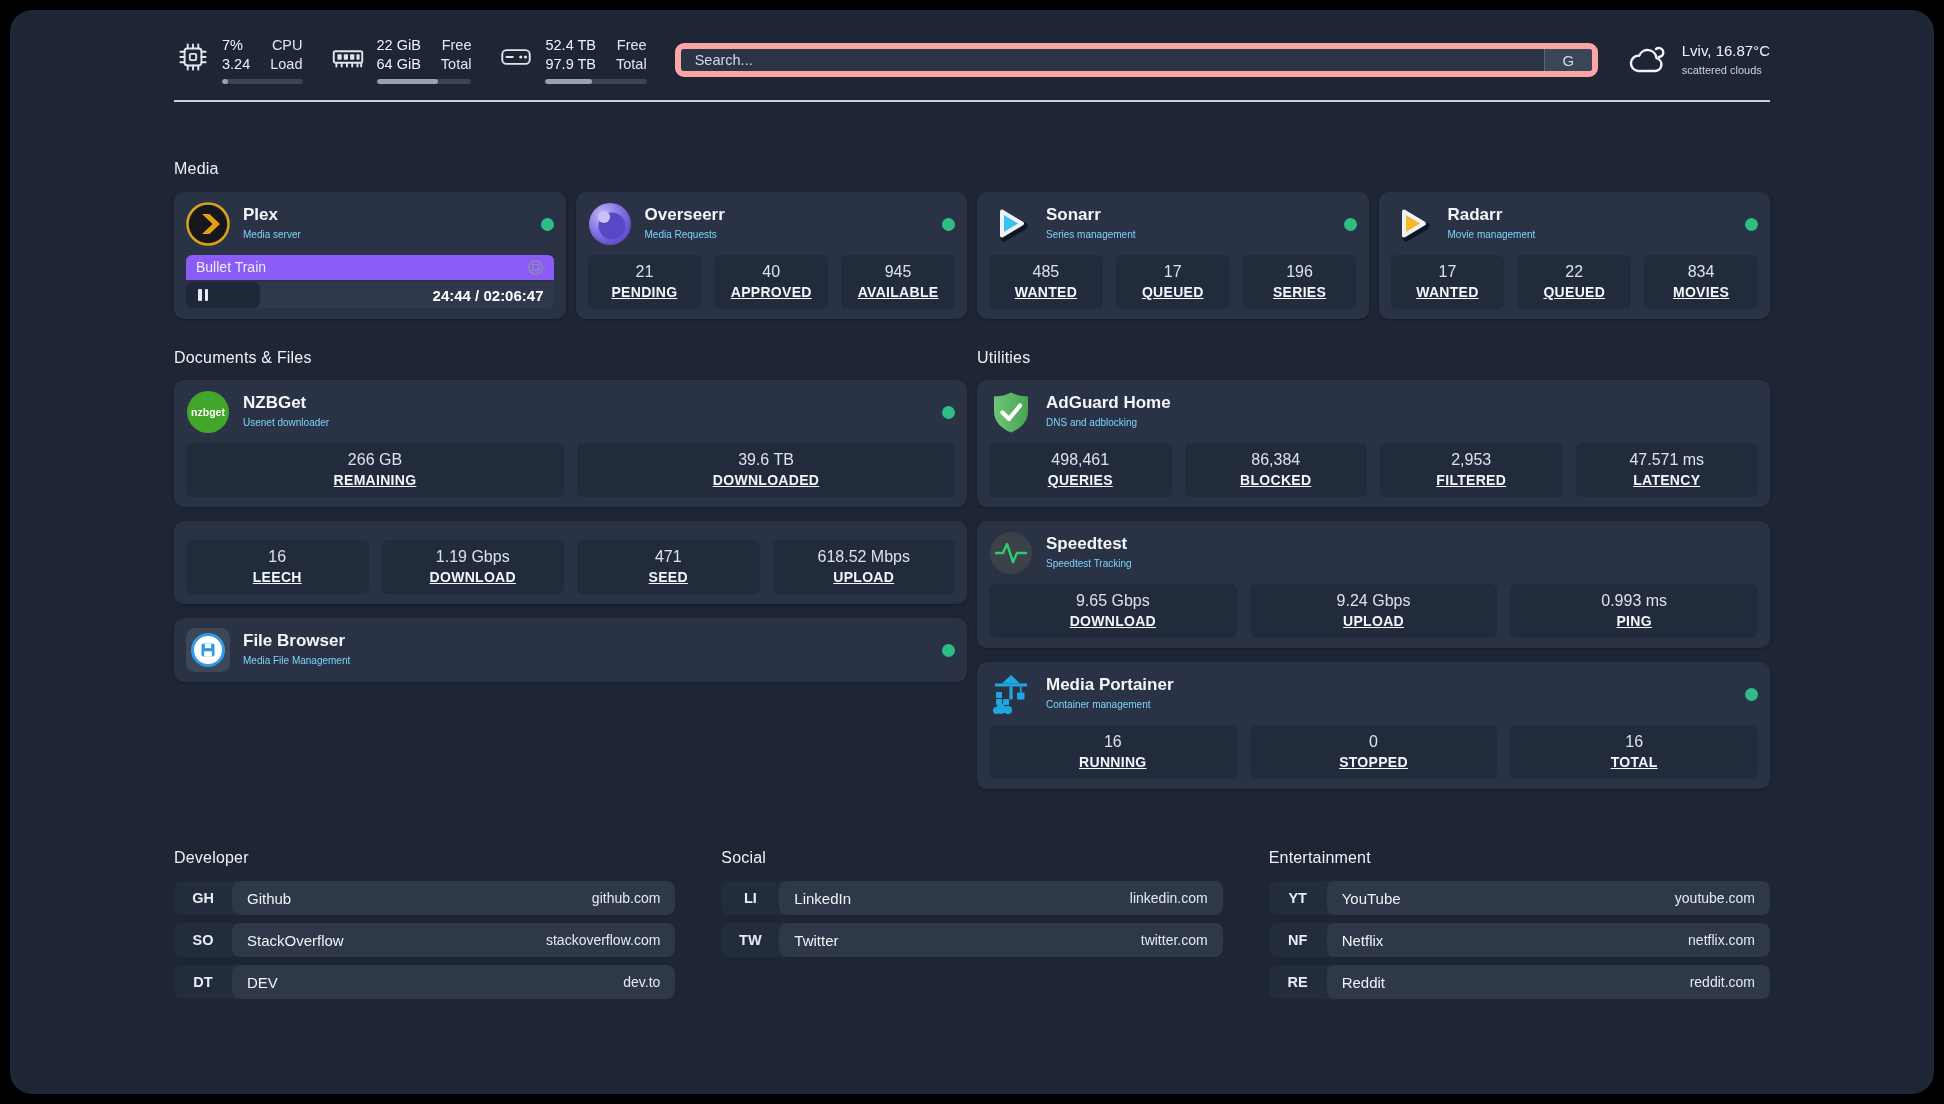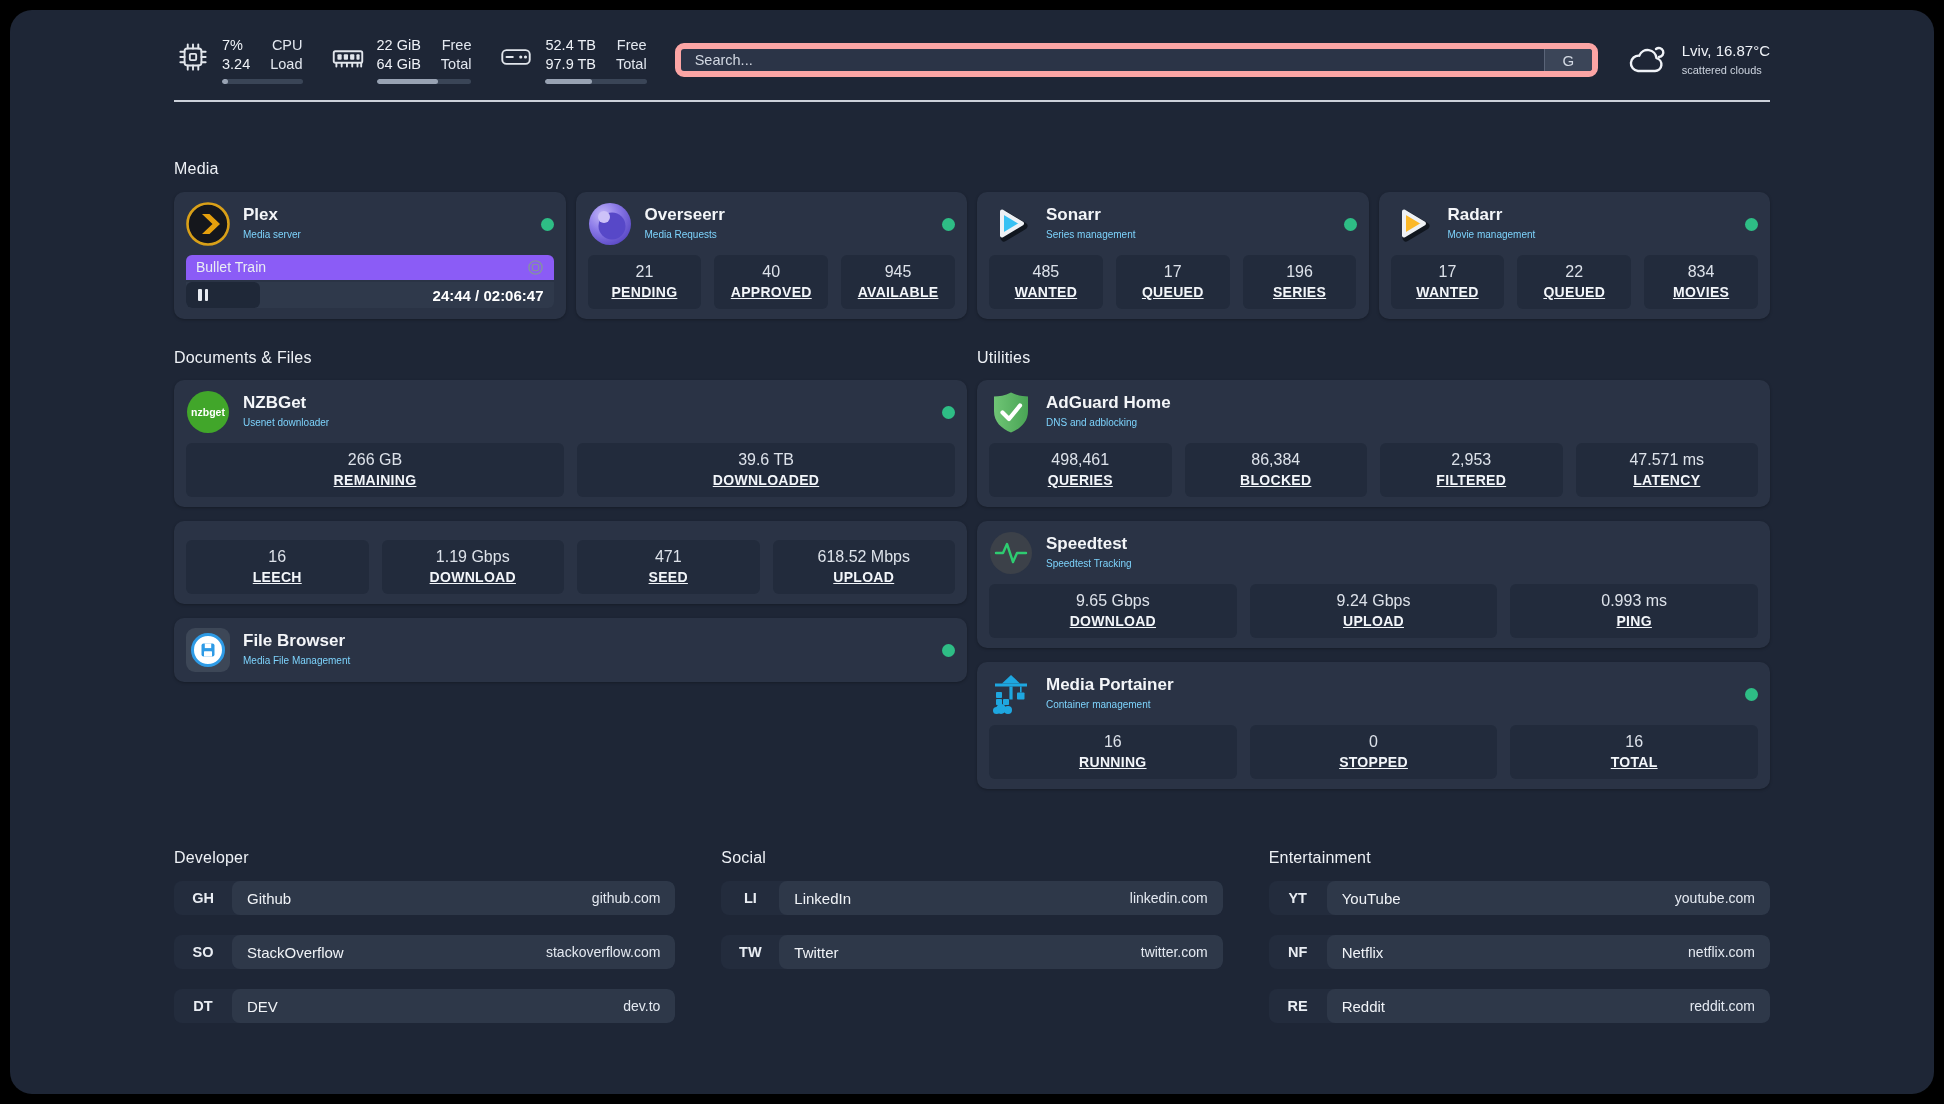--- a/index.html
+++ b/index.html
@@ -63,21 +63,21 @@
   .pause { position: relative; display: flex; gap: 3px; margin-left: 12px; }
   .pause i { display: block; width: 3.5px; height: 12px; background: #e8ecf2; border-radius: 1px; }
   .np-time { margin-left: auto; position: relative; font-size: 15px; font-weight: 600; color: #fff; padding-right: 10px; white-space: nowrap; }
 
   
   .cols { display: grid; grid-template-columns: 1fr 1fr; column-gap: 10px; margin-top: 30px; }
   .stack { display: flex; flex-direction: column; gap: 14px; margin-top: 13px; }
 
   
   .links-grid { display: grid; grid-template-columns: repeat(3, 1fr); column-gap: 46px; margin-top: 60px; }
-  .link-rows { display: flex; flex-direction: column; gap: 20px; margin-top: 14px; }
+  .link-rows { display: flex; flex-direction: column; gap: 8px; margin-top: 14px; }
   .link-row { display: flex; height: 34px; border-radius: 8px; background: #232c3d; overflow: hidden; cursor: pointer; }
   .link-abbr { width: 58px; flex: none; display: flex; align-items: center; justify-content: center;
                font-size: 14.5px; font-weight: 600; color: #e9edf3; }
   .link-main { flex: 1; background: #2e3849; border-radius: 8px; display: flex; align-items: center;
                justify-content: space-between; padding: 0 15px; }
   .link-name { font-size: 15px; color: #f0f3f7; }
   .link-domain { font-size: 14px; color: #e4e9f1; }
 
   svg { display: block; }
 </style>

